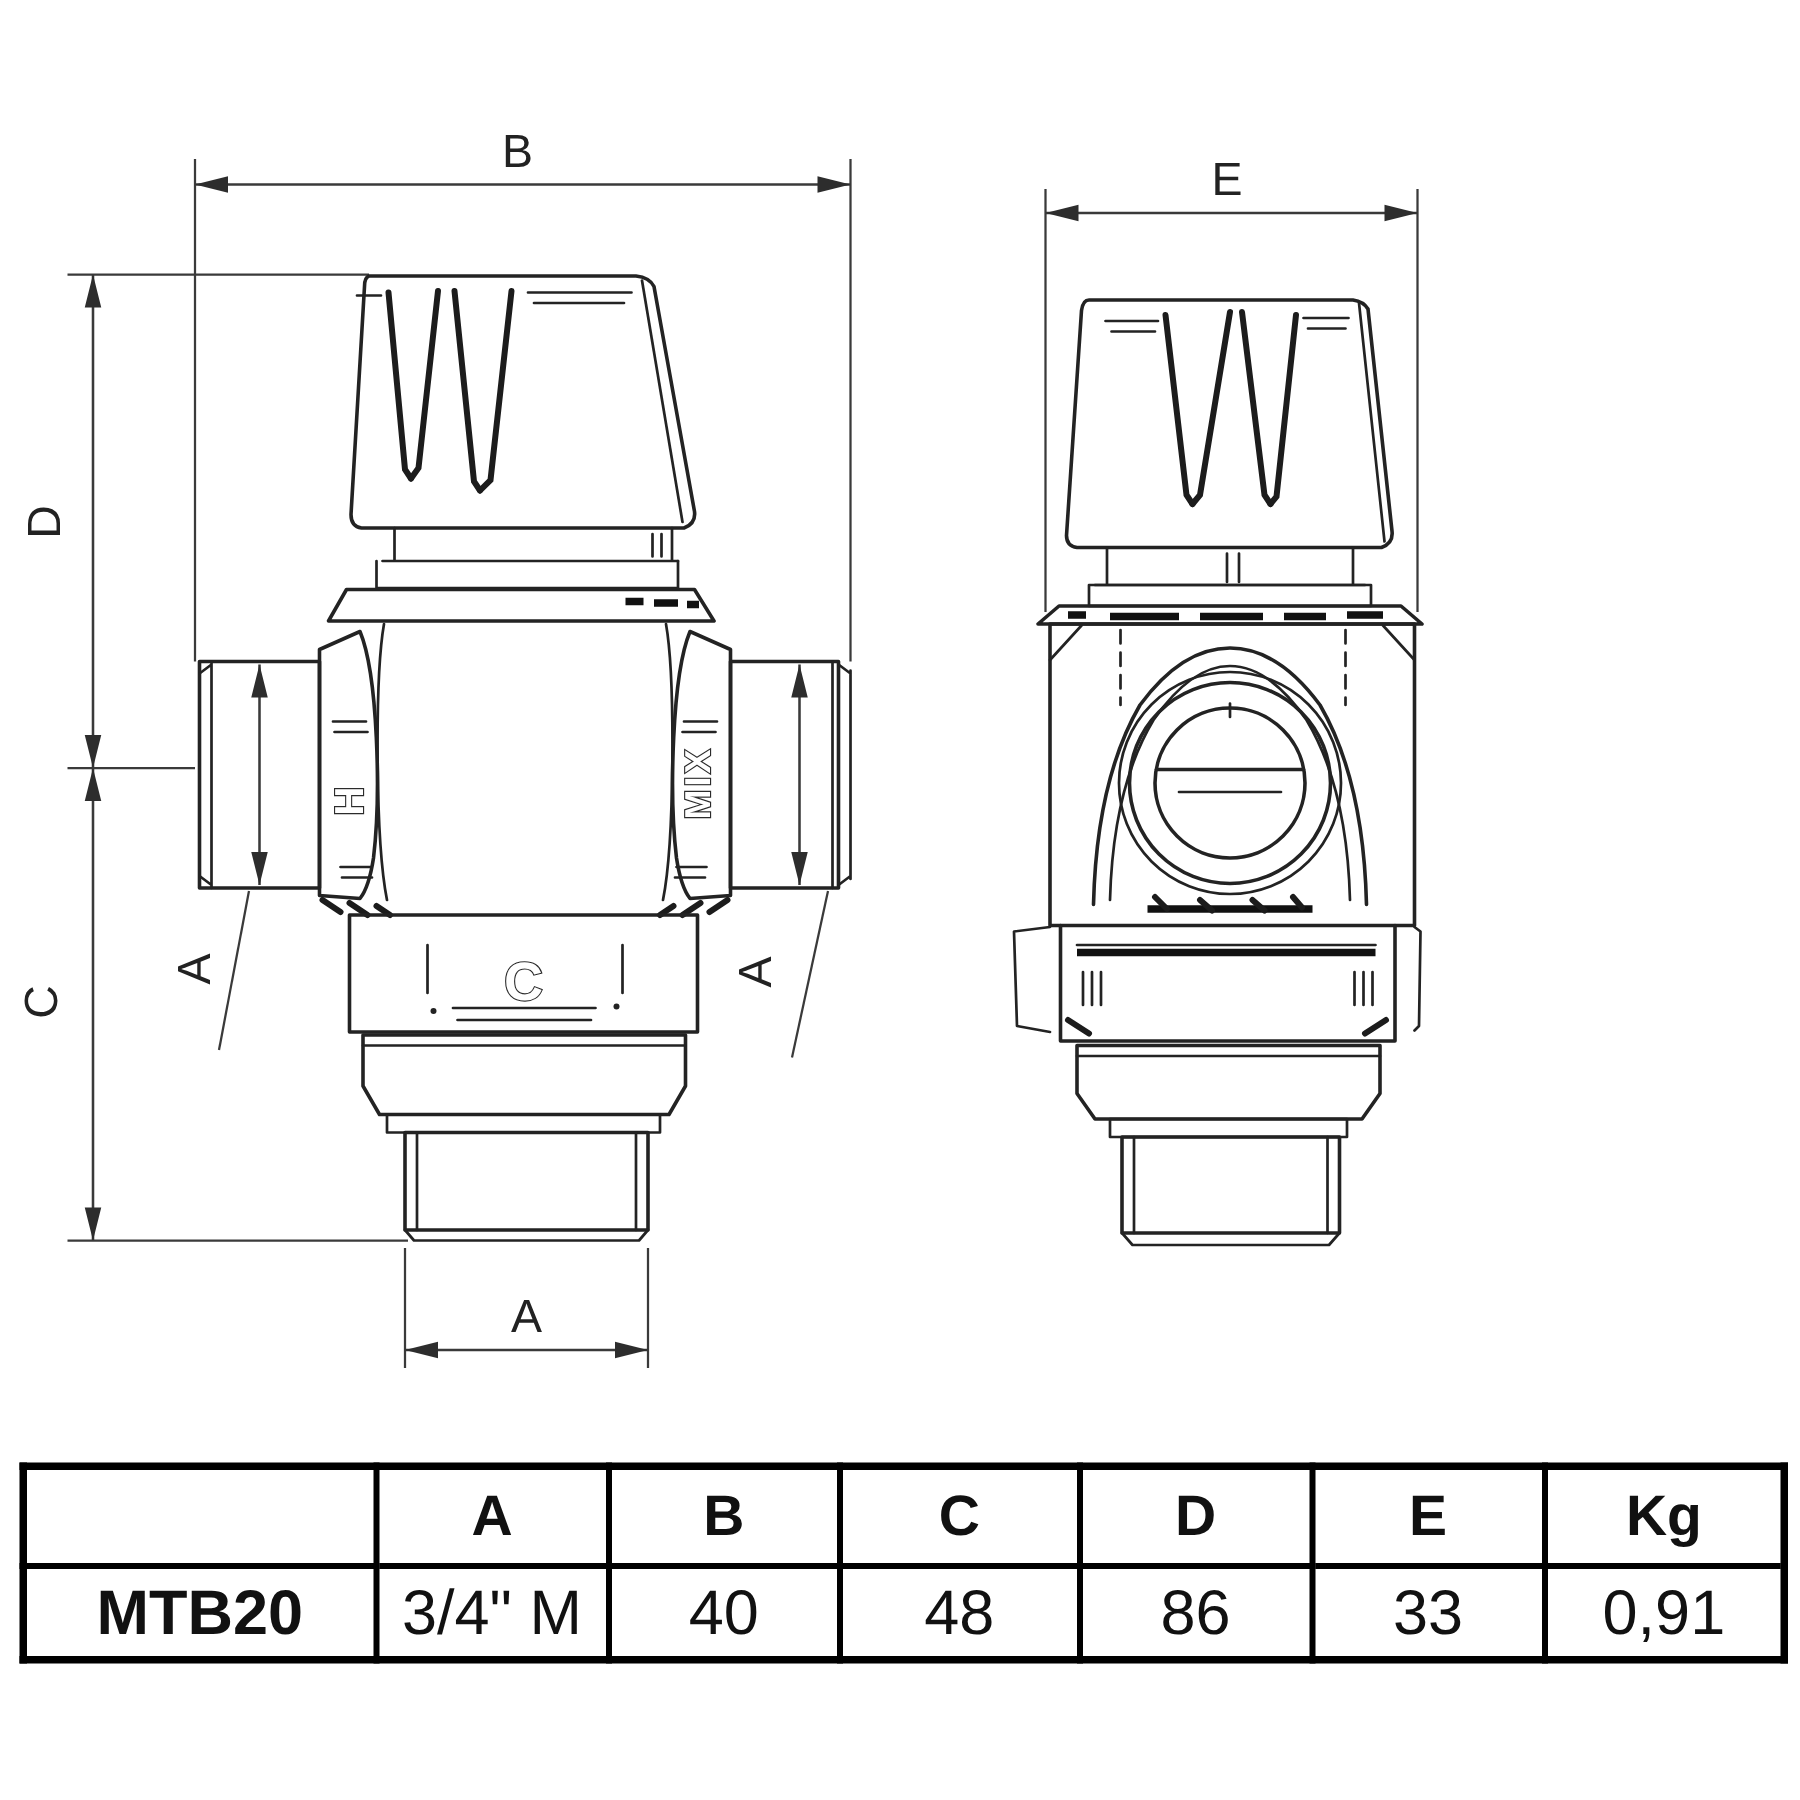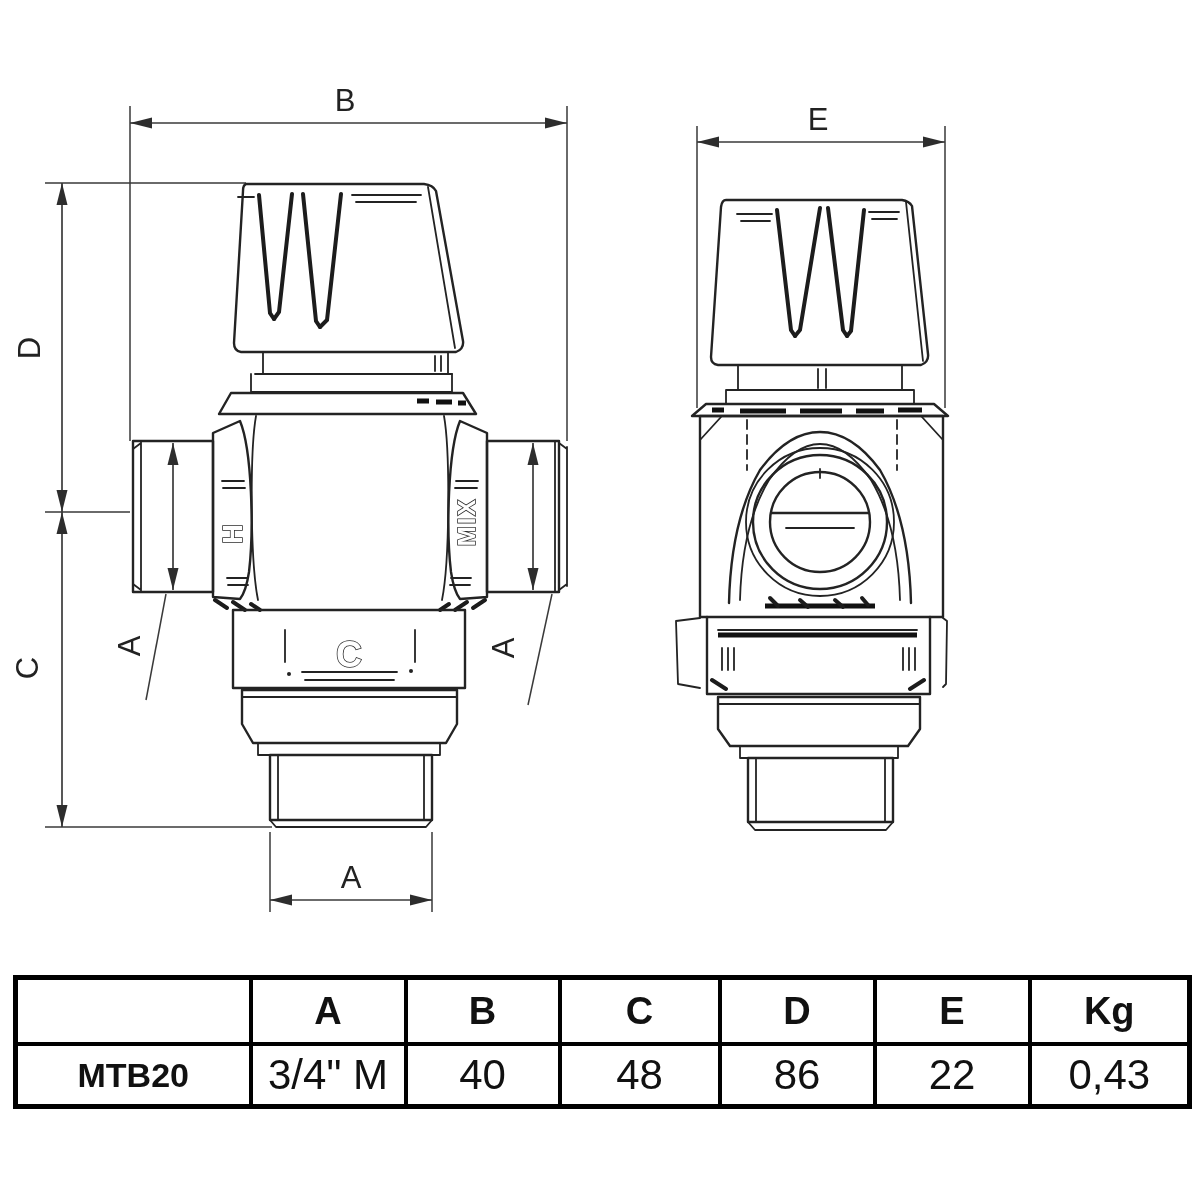--- a/index.html
+++ b/index.html
@@ -15,21 +15,21 @@
   .arr{fill:#2d2d2d;stroke:none;}
   .dimtext{font-family:"Liberation Sans",sans-serif;font-size:31px;fill:#222;}
   .emboss{font-family:"Liberation Sans",sans-serif;font-weight:bold;fill:#ffffff;stroke:#2b2b2b;stroke-width:1.5;paint-order:stroke;}
   .dash{stroke-dasharray:9 6;}
   
   #spec{position:absolute;left:13px;top:975px;border-collapse:collapse;table-layout:fixed;background:#fff;}
   #spec td{border:4px solid #000;text-align:center;vertical-align:middle;padding:0;color:#111;overflow:hidden;}
   #spec{border:5px solid #000;}
   #spec tr.hdr td{height:62px;font-weight:bold;font-size:38px;}
   #spec tr.val td{height:58px;font-size:42px;}
-  #spec tr.val td.model{font-weight:bold;font-size:34px;}
+  #spec tr.val td.model{font-weight:bold;font-size:42px;}
 </style>
 </head>
 <body>
 
 <div id="stage">
 
 <svg width="1200" height="960" viewBox="0 0 1200 960">
 
   <g>
 
@@ -236,19 +236,19 @@
     <td>D</td>
     <td>E</td>
     <td>Kg</td>
   </tr>
   <tr class="val">
     <td class="model">MTB20</td>
     <td>3/4" M</td>
     <td>40</td>
     <td>48</td>
     <td>86</td>
-    <td>22</td>
-    <td>0,43</td>
+    <td>33</td>
+    <td>0,91</td>
   </tr>
 </tbody>
     </table>
 
 </div>
 
 </body></html>

